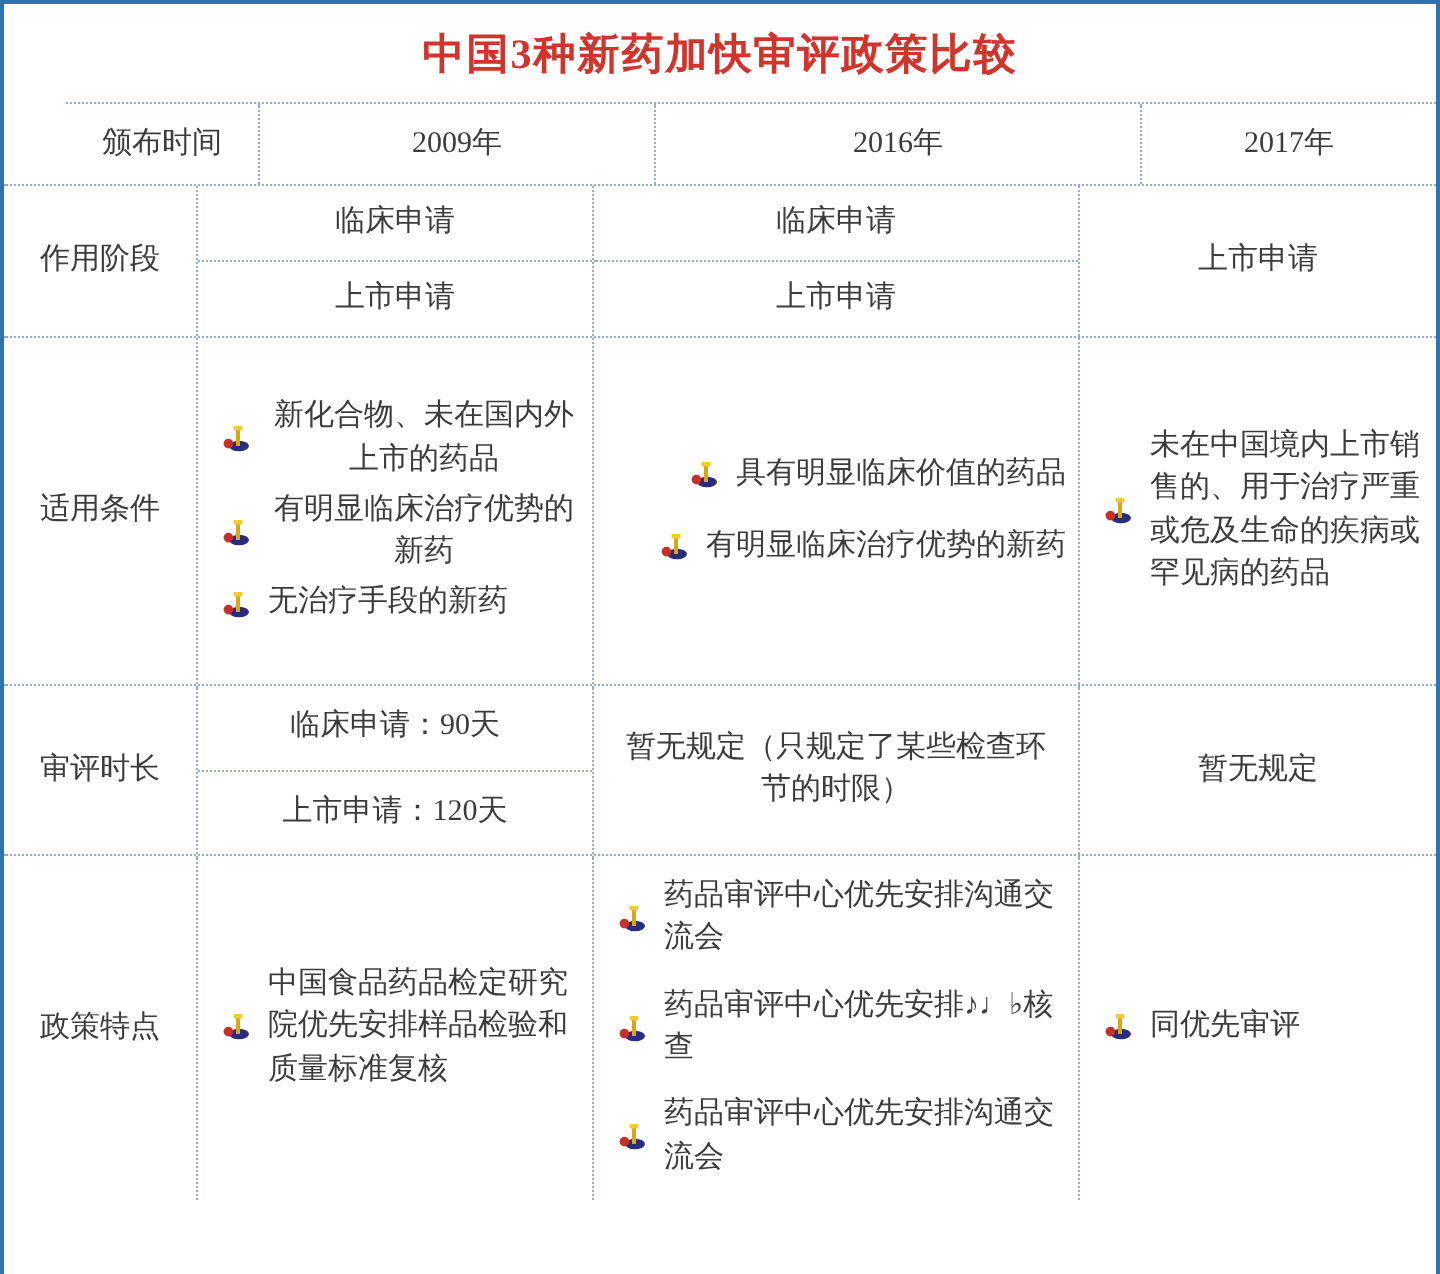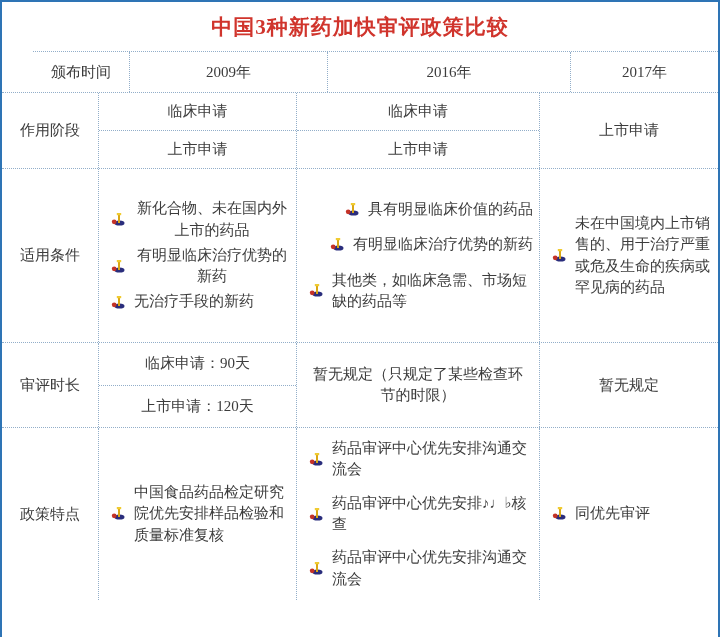--- a/index.html
+++ b/index.html
@@ -126,31 +126,20 @@
         <span class="pin">
             <svg viewBox="0 0 15 15">
               <ellipse cx="8.5" cy="11" rx="5" ry="2.6" fill="#2a2d7c"></ellipse>
               <rect x="7" y="1.5" width="2" height="9.5" fill="#d9a614"></rect>
               <rect x="5.8" y="1" width="4.4" height="2.2" fill="#f0cb32"></rect>
               <circle cx="3.2" cy="9.8" r="2.4" fill="#c43227"></circle>
             </svg>
           </span>
         <span class="li-text">有明显临床治疗优势的新药</span>
       </div>
-      <div class="li">
-        <span class="pin">
-            <svg viewBox="0 0 15 15">
-              <ellipse cx="8.5" cy="11" rx="5" ry="2.6" fill="#2a2d7c"></ellipse>
-              <rect x="7" y="1.5" width="2" height="9.5" fill="#d9a614"></rect>
-              <rect x="5.8" y="1" width="4.4" height="2.2" fill="#f0cb32"></rect>
-              <circle cx="3.2" cy="9.8" r="2.4" fill="#c43227"></circle>
-            </svg>
-          </span>
-        <span class="li-text">其他类，如临床急需、市场短缺的药品等</span>
-      </div>
     </div>
     <div class="cell listcell">
       <div class="li">
         <span class="pin">
             <svg viewBox="0 0 15 15">
               <ellipse cx="8.5" cy="11" rx="5" ry="2.6" fill="#2a2d7c"></ellipse>
               <rect x="7" y="1.5" width="2" height="9.5" fill="#d9a614"></rect>
               <rect x="5.8" y="1" width="4.4" height="2.2" fill="#f0cb32"></rect>
               <circle cx="3.2" cy="9.8" r="2.4" fill="#c43227"></circle>
             </svg>

